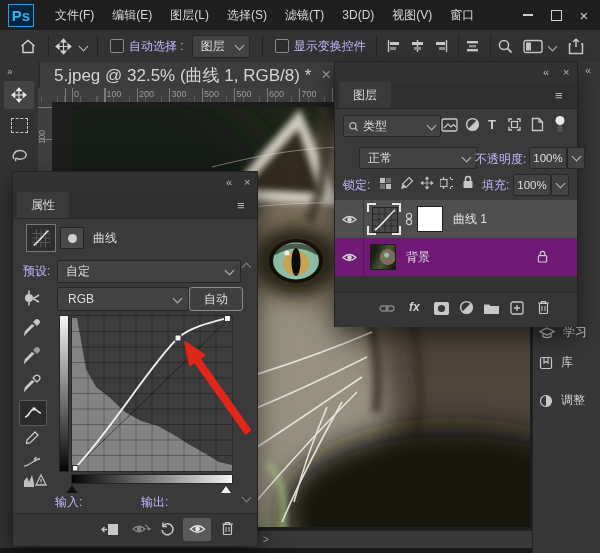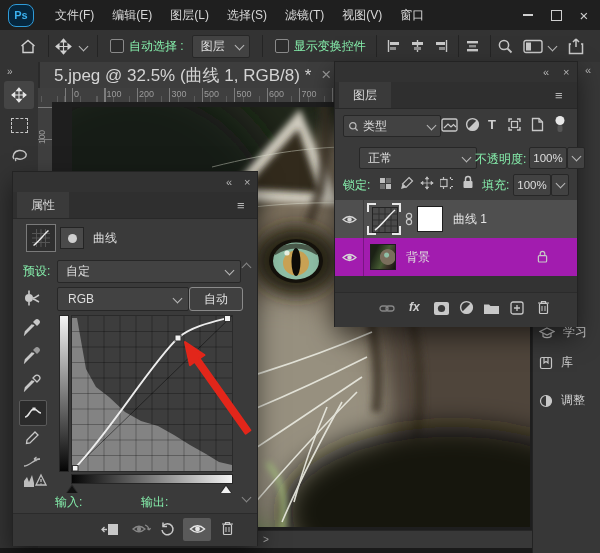--- a/index.html
+++ b/index.html
@@ -4,21 +4,21 @@
 <style>
   html,body{margin:0;padding:0;background:#0e0e0e}
   #app{position:relative;width:600px;height:553px;overflow:hidden;
        font-family:"Liberation Sans","DejaVu Sans",sans-serif;
        background:#262626;color:#d6d6d6;font-size:12px;
        -webkit-font-smoothing:antialiased}
   .abs{position:absolute}
   .txt{white-space:nowrap}
   
   .titlebar{left:0;top:0;width:600px;height:30px;background:#1f1f1f;border-bottom:1px solid #151515;display:flex;align-items:center}
-  .pslogo{width:24px;height:21px;margin-left:8px;border:1px solid #2f9bd8;border-radius:8px;background:#06263d;color:#3bb1f0;font-size:11px;font-weight:bold;display:flex;align-items:center;justify-content:center}
+  .pslogo{width:24px;height:21px;margin-left:8px;border:1px solid #2f9bd8;border-radius:0;background:#06263d;color:#3bb1f0;font-size:15px;font-weight:bold;display:flex;align-items:center;justify-content:center}
   .menus{display:flex;margin-left:12px}
   .menu-item{padding:0 9px;font-size:12px;color:#d8d8d8;line-height:30px;cursor:default}
   .winbtns{position:absolute;right:2px;top:0;display:flex;height:30px}
   .winbtn{width:28px;height:30px;display:flex;align-items:center;justify-content:center;color:#cfcfcf}
   .minbar{width:10px;height:2px;background:#cfcfcf}
   .maxbox{width:9px;height:9px;border:1.5px solid #cfcfcf}
   
   .optbar{left:0;top:30px;width:600px;height:32px;background:#333333;border-bottom:1px solid #202020;display:flex;align-items:center}
   .sep{width:1px;height:22px;background:#242424;margin:0 6px}
   .cbx{width:12px;height:12px;border:1px solid #8a8a8a;border-radius:2px;background:#2c2c2c;margin:0 5px 0 6px}
@@ -45,21 +45,21 @@
   .statusbar{left:38px;top:530px;width:494px;height:18px;background:#383838;border-top:1px solid #262626}
   .statuschev{position:absolute;left:221px;top:2px;width:14px;height:13px;color:#a8a8a8;font-size:10px;display:flex;align-items:center;justify-content:center}
   .bottomedge{left:0;top:548px;width:600px;height:5px;background:#1a1a1a}
   
   .panel{background:#3a3a3a;box-shadow:0 0 0 1px #232323,0 10px 24px rgba(0,0,0,.55)}
   .phead{position:absolute;left:0;top:0;right:0;height:20px;background:#323232}
   .phico{position:absolute;top:4px;color:#b5b5b5;font-size:11px;line-height:12px}
   .ptabrow{position:absolute;left:0;right:0;height:26px;background:#2f2f2f;border-bottom:1px solid #282828}
   .ptab{position:absolute;top:0;height:26px;background:#3a3a3a;display:flex;align-items:center;padding:0 14px;color:#dadada;font-size:12px}
   .hamb{position:absolute;color:#b5b5b5;font-size:13px}
-  .lbl{color:#86efac;font-size:12px}
+  .lbl{color:#c4b5fd;font-size:12px}
   .valbox{background:#424242;border:1px solid #272727;border-radius:2px;color:#dedede;font-size:11.5px;display:flex;align-items:center;justify-content:center}
   .autobtn{background:#404040;border:1px solid #8a8a8a;border-radius:3px;color:#e0e0e0;font-size:12px;display:flex;align-items:center;justify-content:center}
   .graph{background:#3d3d3d;border:1px solid #2a2a2a;position:relative;overflow:hidden}
   .gradV{background:linear-gradient(to bottom,#f4f4f4,#050505);border:1px solid #262626}
   .gradH{background:linear-gradient(to right,#050505,#f4f4f4);border:1px solid #262626}
   .triB{width:0;height:0;border-left:6px solid transparent;border-right:6px solid transparent;border-bottom:9px solid #2a2a2a;position:absolute}
   .triB i{position:absolute;left:-5px;top:1.5px;width:0;height:0;border-left:5px solid transparent;border-right:5px solid transparent;border-bottom:7.5px solid #111}
   .triW i{border-bottom-color:#f2f2f2}
   .pbar{position:absolute;left:0;right:0;border-top:1px solid #2b2b2b;background:#363636}
   .hl{background:#5a5a5a;border-radius:2px}
@@ -76,20 +76,21 @@
 <div id="app">
 
   <div class="abs titlebar">
     <div class="pslogo">Ps</div>
     <div class="menus">
       <span class="menu-item">文件(F)</span>
       <span class="menu-item">编辑(E)</span>
       <span class="menu-item">图层(L)</span>
       <span class="menu-item">选择(S)</span>
       <span class="menu-item">滤镜(T)</span>
+      <span class="menu-item">3D(D)</span>
       <span class="menu-item">视图(V)</span>
       <span class="menu-item">窗口</span>
     </div>
     <div class="winbtns">
       <div class="winbtn">
           <span class="minbar"></span>
         </div>
       <div class="winbtn">
           <span class="maxbox"></span>
         </div>
@@ -425,21 +426,21 @@
           </svg>
         </div>
         <svg width="10" height="14" viewBox="0 0 10 14" style="margin:0 3px">
             <circle cx="5" cy="4" r="2.6" stroke="#c8c8c8" stroke-width="1.2" fill="none"></circle>
             <circle cx="5" cy="10" r="2.6" stroke="#c8c8c8" stroke-width="1.2" fill="none"></circle>
           </svg>
         <div class="thumb" style="background:#ffffff"></div>
         <span class="txt" style="margin-left:10px;color:#e4e4e4">曲线 1</span>
       </div>
 
-      <div class="layerrow" style="top:38px;background:#a21caf">
+      <div class="layerrow" style="top:38px;background:#701a75">
         <div class="eyecell">
           <svg width="15" height="11" viewBox="0 0 15 11">
               <path d="M1,5.5 Q7.5,-0.5 14,5.5 Q7.5,11.5 1,5.5 z" stroke="#d6d6d6" stroke-width="1.2" fill="none"></path>
               <circle cx="7.5" cy="5.5" r="2.2" fill="#d6d6d6"></circle>
             </svg>
         </div>
         <div class="thumb" style="margin-left:6px;background:
               radial-gradient(circle at 65% 42%, #8fbfa6 0 2px, transparent 3px),
               radial-gradient(circle at 70% 50%, #7a6e5c 0 36%, transparent 40%),
               linear-gradient(115deg,#1b2115 20%,#465c33 55%,#3a3227 75%,#17130e)"></div>

